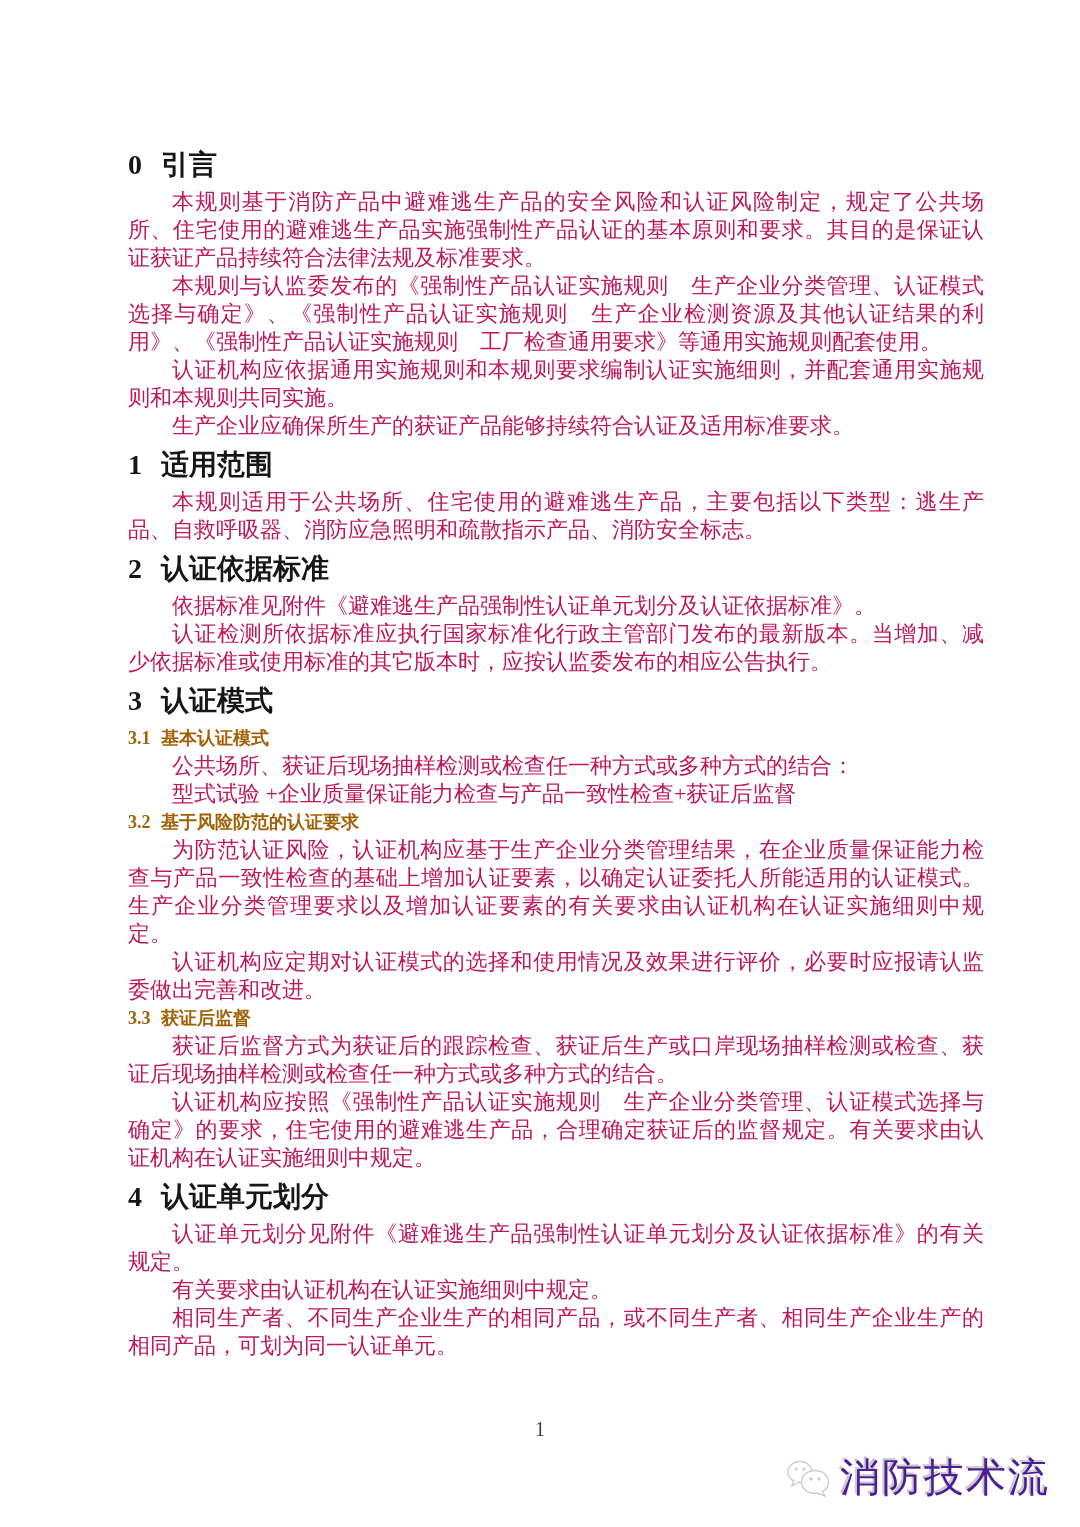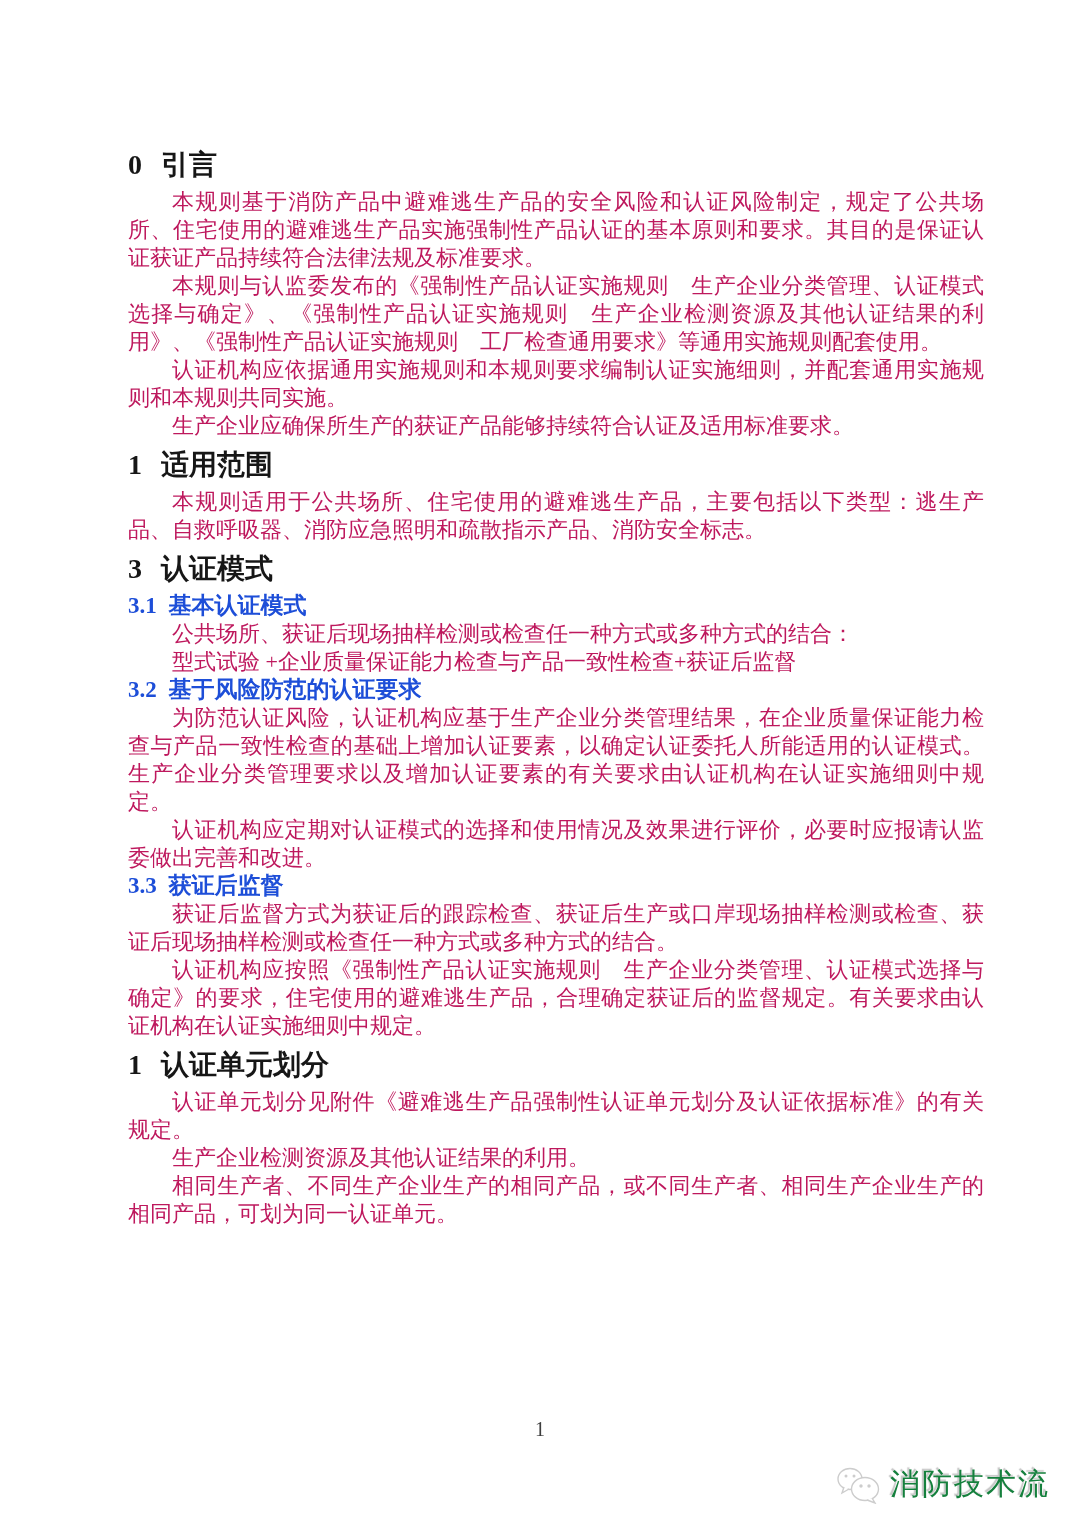--- a/index.html
+++ b/index.html
@@ -19,26 +19,26 @@
   h1 {
     font-size: 28px;
     line-height: 34px;
     font-weight: 700;
     margin: 8px 0 6px 0;
     word-spacing: 12px;
     color: #161616;
   }
   section:first-child h1 { margin-top: 0; }
   h2 {
-    font-size: 23px;
+    font-size: 18px;
     line-height: 28px;
     font-weight: 700;
     margin: 0;
     word-spacing: 6px;
-    color: #1d4ed8;
+    color: #a16207;
   }
   p {
     font-size: 22px;
     line-height: 28px;
     margin: 0;
     text-indent: 2em;
     text-align: justify;
     color: #be185d;
   }
   .page-number {
@@ -54,23 +54,23 @@
     position: absolute;
     right: 30px;
     bottom: 22px;
     display: flex;
     align-items: center;
     gap: 10px;
     user-select: none;
   }
   .watermark-label {
     font-family: Liberation Sans, sans-serif;
-    font-size: 30px;
+    font-size: 40px;
     letter-spacing: 2px;
-    color: #15803d;
+    color: #4c1d95;
     text-shadow: -2px -2px 1px #c6c6c6, 1px 1px 0 #ffffff;
   }
   .wechat-icon { display: inline-block; width: 44px; height: 38px; }
 </style>
 </head>
 <body>
 
 <div class="page">
 
   <main class="content">
@@ -81,41 +81,46 @@
       <p>本规则与认监委发布的《强制性产品认证实施规则　生产企业分类管理、认证模式选择与确定》、《强制性产品认证实施规则　生产企业检测资源及其他认证结果的利用》、《强制性产品认证实施规则　工厂检查通用要求》等通用实施规则配套使用。</p>
       <p>认证机构应依据通用实施规则和本规则要求编制认证实施细则，并配套通用实施规则和本规则共同实施。</p>
       <p>生产企业应确保所生产的获证产品能够持续符合认证及适用标准要求。</p>
     </section>
 
     <section>
       <h1>1 适用范围</h1>
       <p>本规则适用于公共场所、住宅使用的避难逃生产品，主要包括以下类型：逃生产品、自救呼吸器、消防应急照明和疏散指示产品、消防安全标志。</p>
     </section>
 
+    <section>
+      <h1>2 认证依据标准</h1>
+      <p>依据标准见附件《避难逃生产品强制性认证单元划分及认证依据标准》。</p>
+      <p>认证检测所依据标准应执行国家标准化行政主管部门发布的最新版本。当增加、减少依据标准或使用标准的其它版本时，应按认监委发布的相应公告执行。</p>
+    </section>
 
     <section>
       <h1>3 认证模式</h1>
 
       <h2>3.1 基本认证模式</h2>
       <p>公共场所、获证后现场抽样检测或检查任一种方式或多种方式的结合：</p>
       <p>型式试验 +企业质量保证能力检查与产品一致性检查+获证后监督</p>
 
       <h2>3.2 基于风险防范的认证要求</h2>
       <p>为防范认证风险，认证机构应基于生产企业分类管理结果，在企业质量保证能力检查与产品一致性检查的基础上增加认证要素，以确定认证委托人所能适用的认证模式。生产企业分类管理要求以及增加认证要素的有关要求由认证机构在认证实施细则中规定。</p>
       <p>认证机构应定期对认证模式的选择和使用情况及效果进行评价，必要时应报请认监委做出完善和改进。</p>
 
       <h2>3.3 获证后监督</h2>
       <p>获证后监督方式为获证后的跟踪检查、获证后生产或口岸现场抽样检测或检查、获证后现场抽样检测或检查任一种方式或多种方式的结合。</p>
       <p>认证机构应按照《强制性产品认证实施规则　生产企业分类管理、认证模式选择与确定》的要求，住宅使用的避难逃生产品，合理确定获证后的监督规定。有关要求由认证机构在认证实施细则中规定。</p>
     </section>
 
     <section>
-      <h1>1 认证单元划分</h1>
+      <h1>4 认证单元划分</h1>
       <p>认证单元划分见附件《避难逃生产品强制性认证单元划分及认证依据标准》的有关规定。</p>
-      <p>生产企业检测资源及其他认证结果的利用。</p>
+      <p>有关要求由认证机构在认证实施细则中规定。</p>
       <p>相同生产者、不同生产企业生产的相同产品，或不同生产者、相同生产企业生产的相同产品，可划为同一认证单元。</p>
     </section>
 
   </main>
 
   <div class="page-number">1</div>
 
   <div class="watermark">
     <span class="wechat-icon">
       <svg viewBox="0 0 44 38" width="44" height="38" aria-hidden="true">

